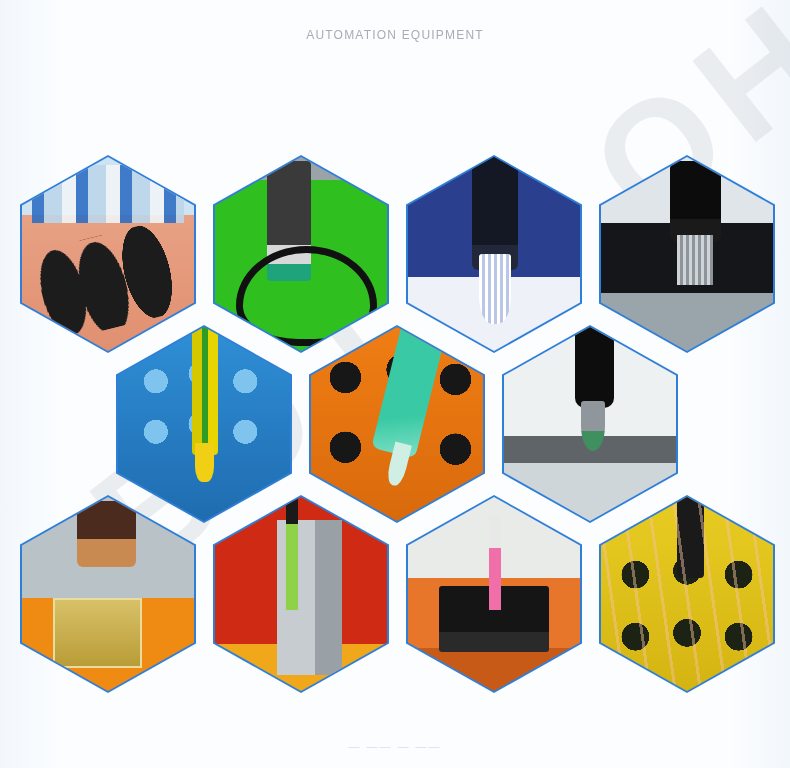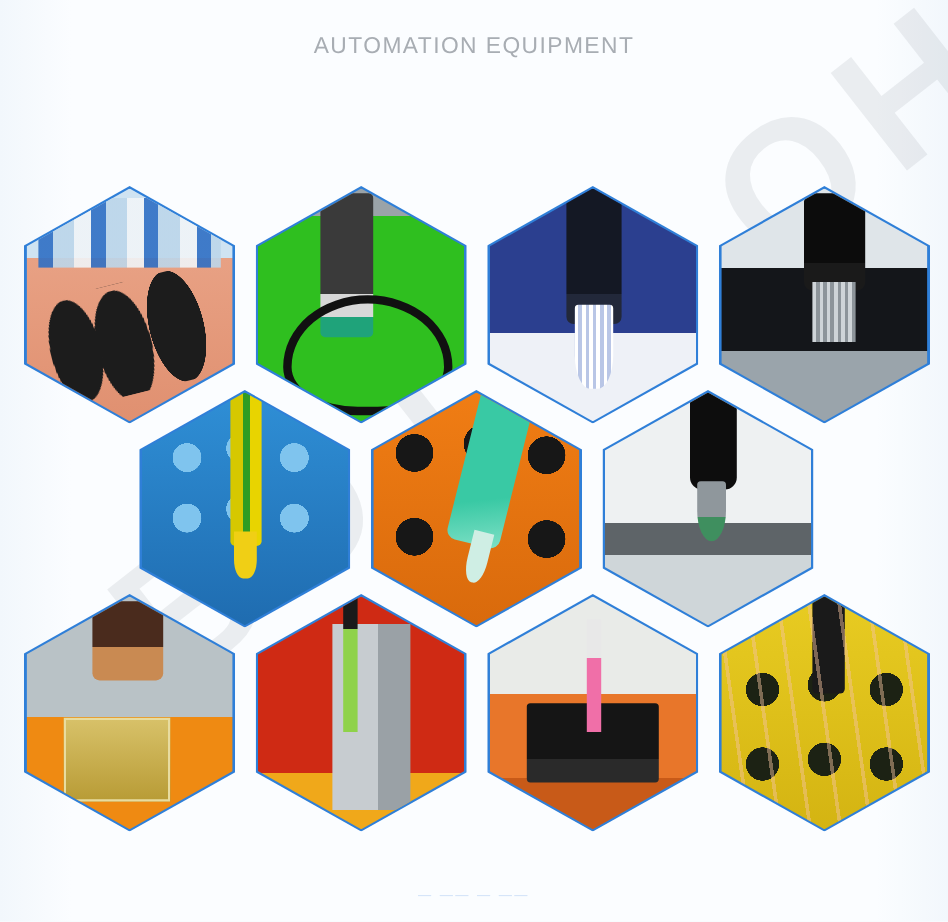--- a/index.html
+++ b/index.html
@@ -39,21 +39,21 @@
     font-weight: bold;
     color: #1a7ff0;
     letter-spacing: -0.5px;
     line-height: 1.15;
     background: #ffffff;
     padding: 2px 18px 4px 18px;
     white-space: nowrap;
   }
   .subtitle {
     margin-top: 16px;
-    font-size: 19px;
+    font-size: 12px;
     color: #a8adb3;
     letter-spacing: 1.2px;
     font-weight: normal;
   }
 
   
   .watermark {
     position: absolute;
     inset: 0;
     z-index: 1;

